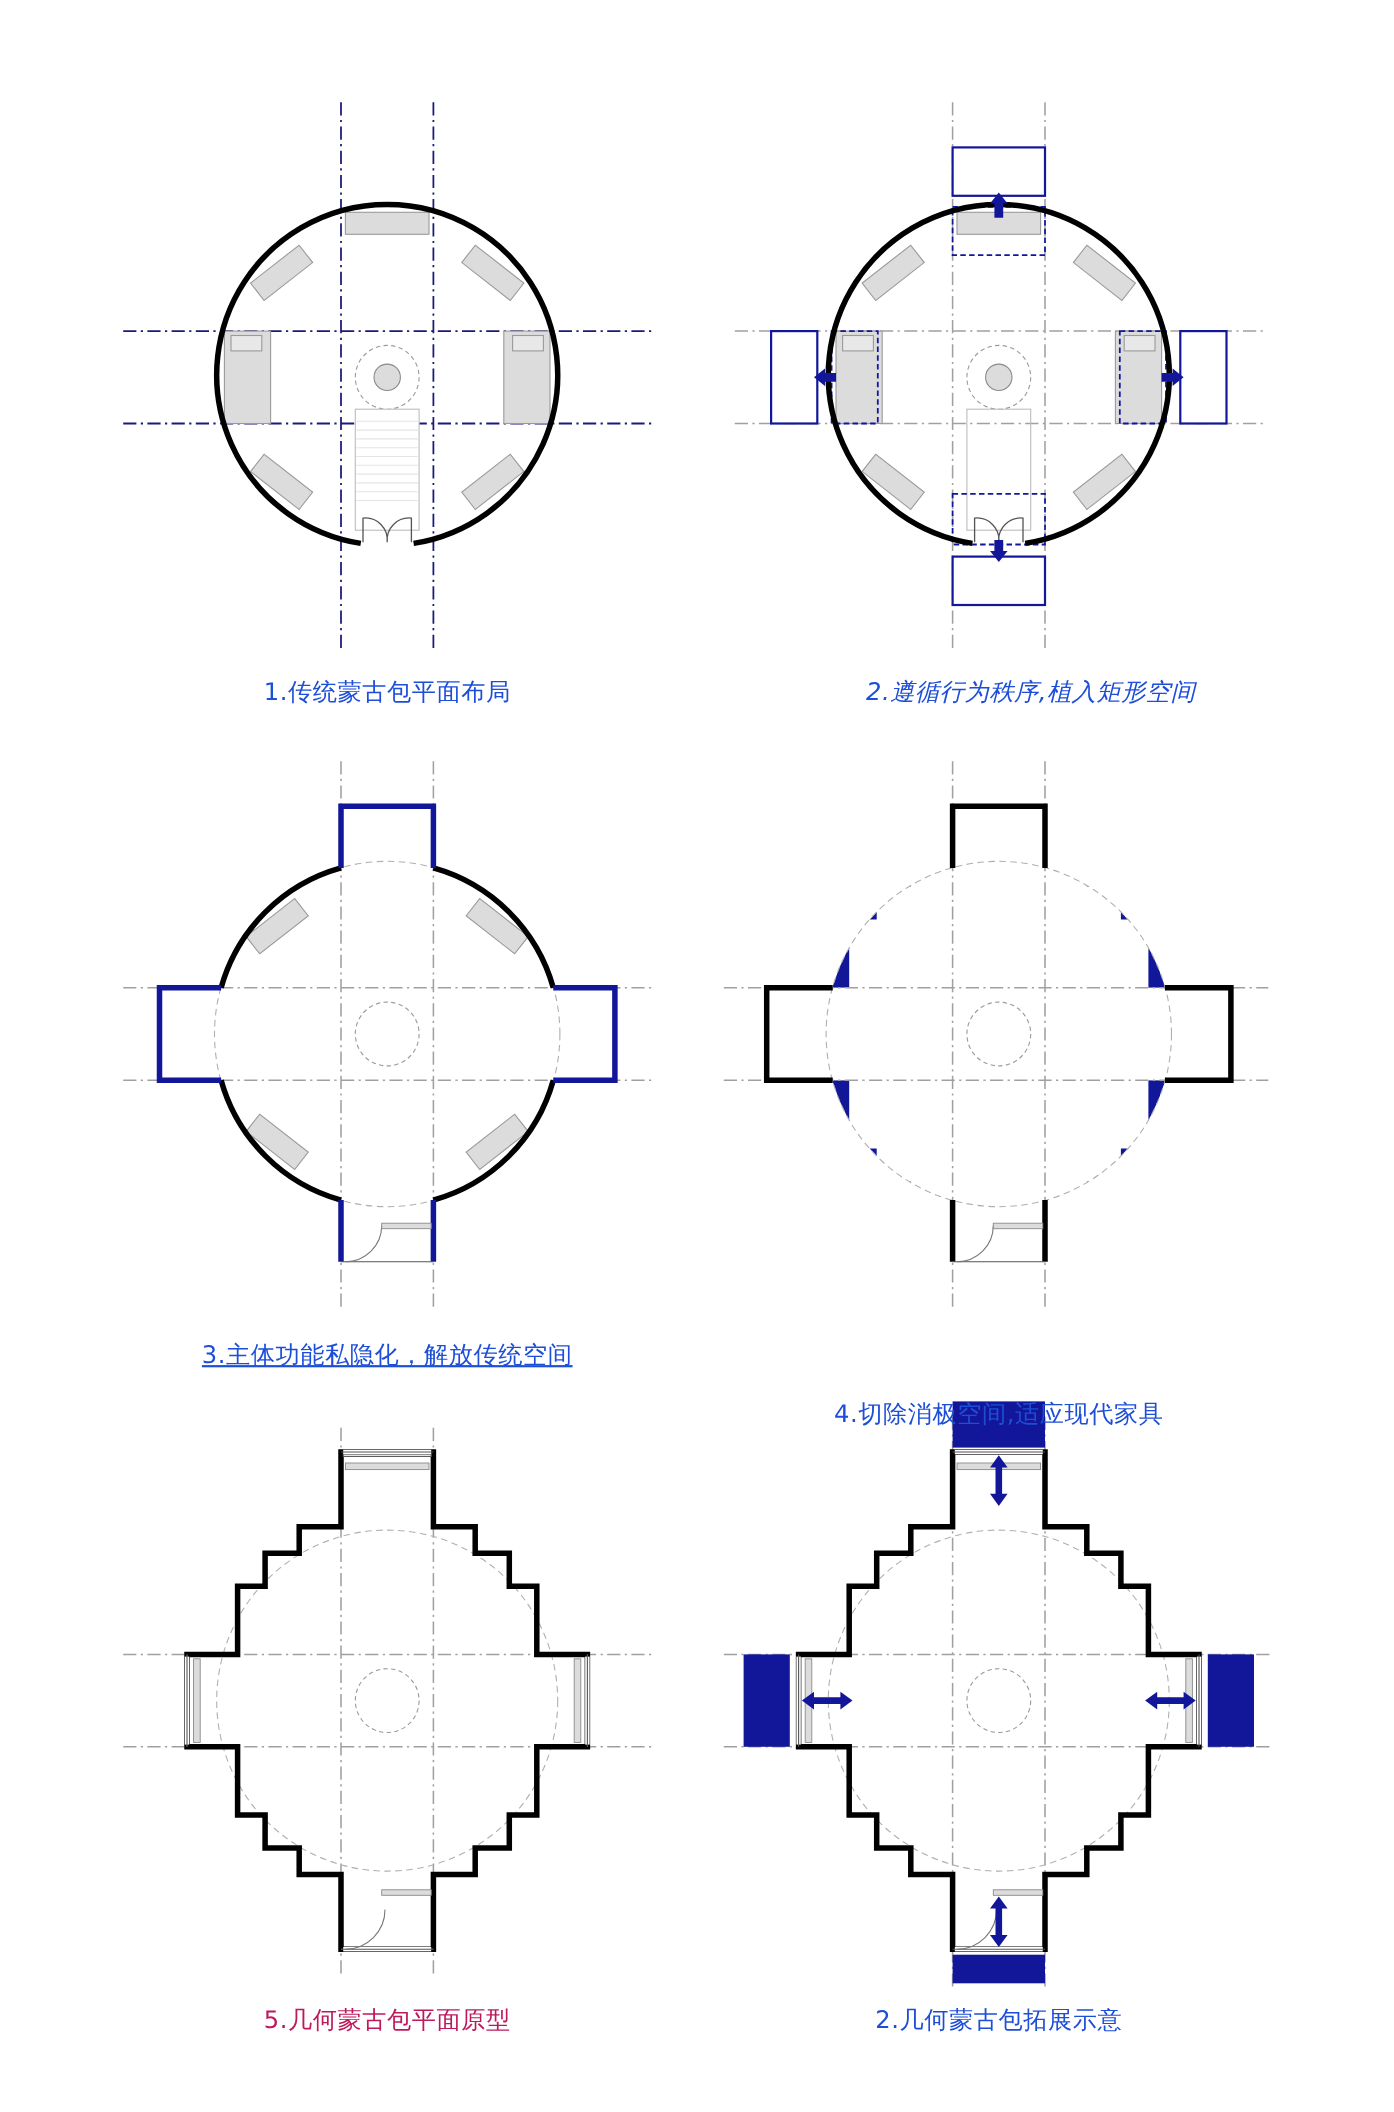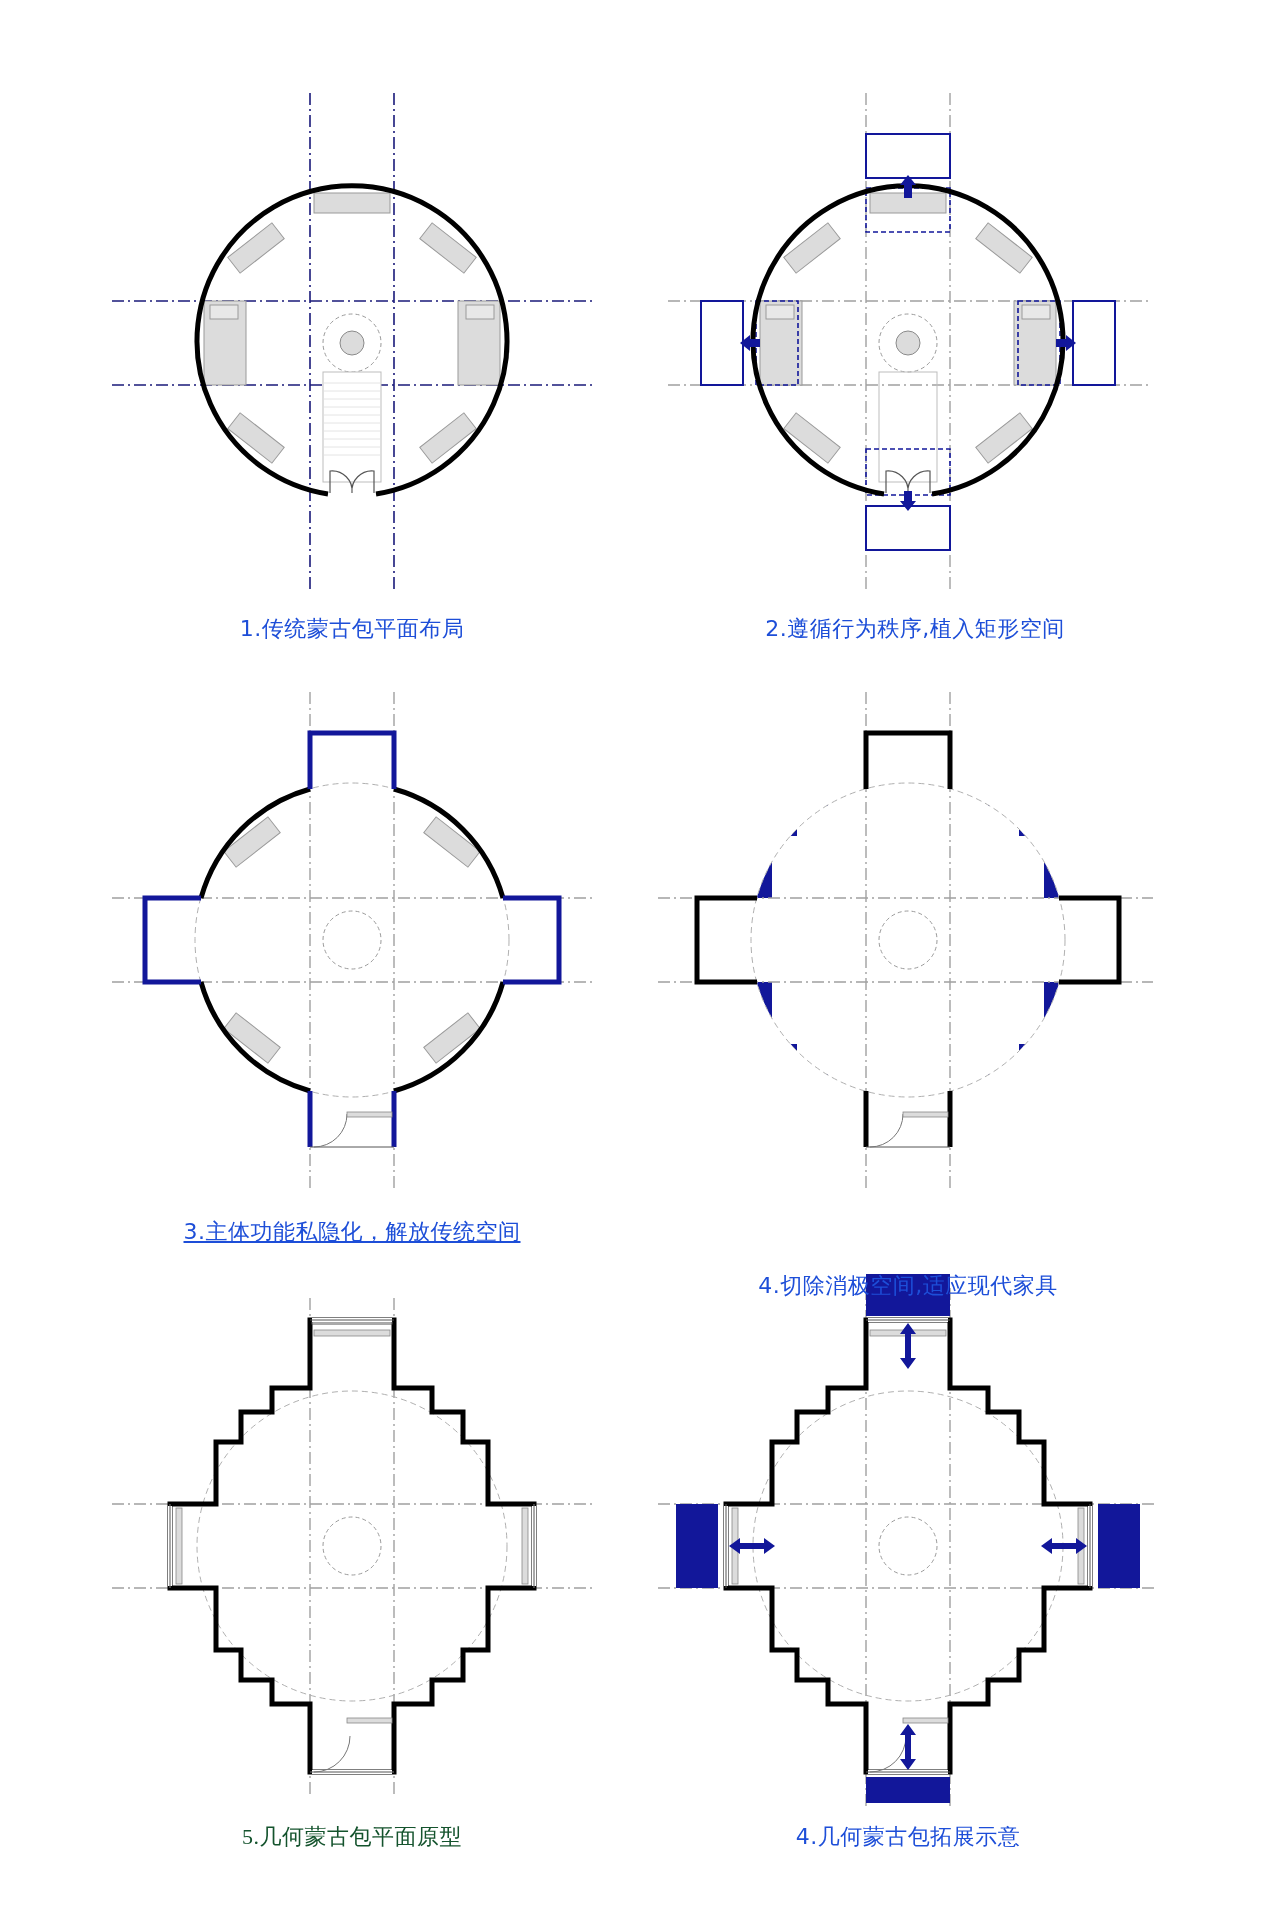--- a/index.html
+++ b/index.html
@@ -1,19 +1,19 @@
 <!DOCTYPE html>
 <html><head>
 <meta charset="utf-8">
 <style>
   html,body{margin:0;padding:0;background:#ffffff;}
   body{width:1267px;height:1920px;position:relative;overflow:hidden;font-family:"DejaVu Sans","Liberation Sans",sans-serif;}
   svg{position:absolute;left:0;top:0;}
   .caption{position:absolute;width:560px;text-align:center;font-size:22px;color:#1d4ed8;letter-spacing:0.5px;}
-  .caption.accent{color:#14532d;font-family:Liberation Serif, serif;}
+  .caption.accent{color:#be185d;}
 </style>
 </head>
 <body>
 
 <svg width="1267" height="1920" viewBox="0 0 1267 1920">
   <defs>
 
     <path id="stepPlan" d="M -42 -226 L 42 -226 L 42 -158 L 80 -158 L 80 -134 L 111 -134 L 111 -104 L 136 -104 L 136 -42 L 182 -42 L 182 42 L 136 42 L 136 104 L 111 104 L 111 134 L 80 134 L 80 158 L 42 158 L 42 226 L -42 226 L -42 158 L -80 158 L -80 134 L -111 134 L -111 104 L -136 104 L -136 42 L -182 42 L -182 -42 L -136 -42 L -136 -104 L -111 -104 L -111 -134 L -80 -134 L -80 -158 L -42 -158 Z"></path>
   </defs>
 
@@ -237,17 +237,17 @@
     <g fill="#12179a">
       <path d="M 0 -223 L 8 -212 L 3 -212 L 3 -188 L 8 -188 L 0 -177 L -8 -188 L -3 -188 L -3 -212 L -8 -212 Z"></path>
       <path d="M 0 178 L 8 189 L 3 189 L 3 213 L 8 213 L 0 224 L -8 213 L -3 213 L -3 189 L -8 189 Z"></path>
       <path d="M -179 0 L -168 -8 L -168 -3 L -144 -3 L -144 -8 L -133 0 L -144 8 L -144 3 L -168 3 L -168 8 Z"></path>
       <path d="M 179 0 L 168 -8 L 168 -3 L 144 -3 L 144 -8 L 133 0 L 144 8 L 144 3 L 168 3 L 168 8 Z"></path>
     </g>
   </g>
 </svg>
 
 <div class="caption" style="left:72px;top:614px;">1.传统蒙古包平面布局</div>
-<div class="caption" style="left:635px;top:614px;">2.遵循行为秩序,植入矩形空间</div>
+<div class="caption" style="left:657px;top:614px;font-style:italic;">2.遵循行为秩序,植入矩形空间</div>
 <div class="caption" style="left:72px;top:1217px;text-decoration:underline;">3.主体功能私隐化，解放传统空间</div>
 <div class="caption" style="left:628px;top:1271px;">4.切除消极空间,适应现代家具</div>
 <div class="caption accent" style="left:72px;top:1822px;">5.几何蒙古包平面原型</div>
-<div class="caption" style="left:628px;top:1822px;">4.几何蒙古包拓展示意</div>
+<div class="caption" style="left:628px;top:1822px;">2.几何蒙古包拓展示意</div>
 
 </body></html>

